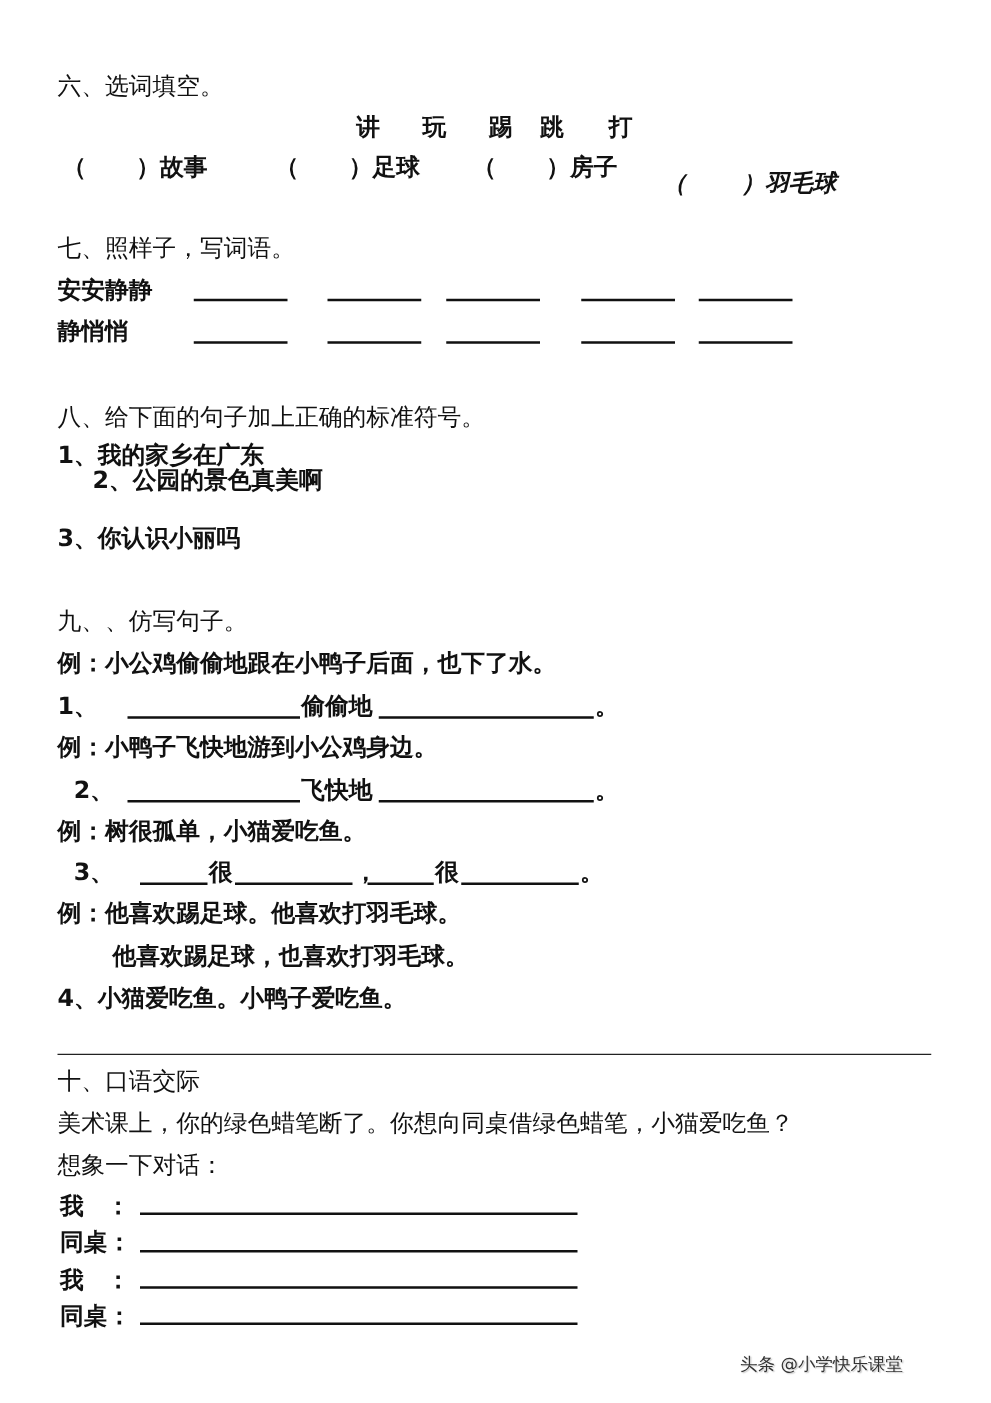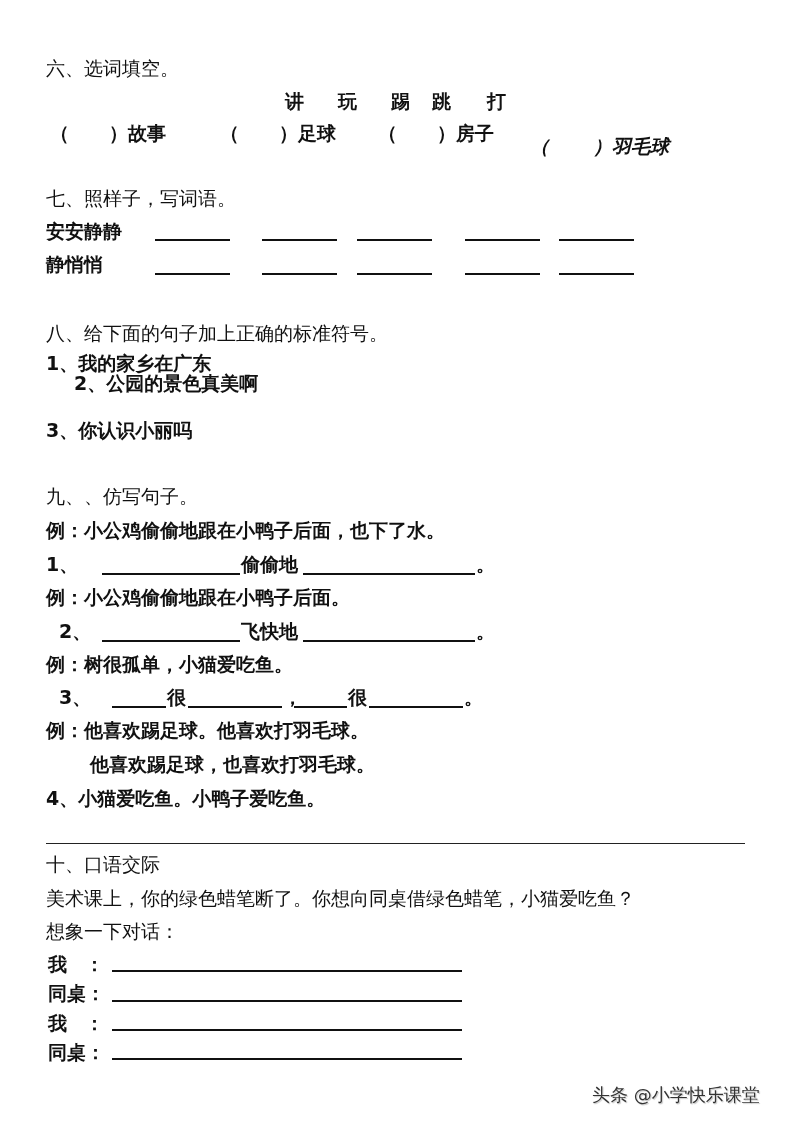--- a/index.html
+++ b/index.html
@@ -3,21 +3,21 @@
 <meta charset="utf-8">
 <style>
   html, body { margin:0; padding:0; background:#ffffff; }
   body { width:793px; height:1122px; position:relative; overflow:hidden;
          font-family: "DejaVu Sans", "Liberation Sans", sans-serif; color:#111; }
   .abs { position:absolute; white-space:nowrap; }
   .h { font-size:19px; font-weight:normal; }
   .t { font-size:19px; font-weight:bold; }
   .sl { position:absolute; border-bottom:2px solid #111; height:0; }
   .hr { position:absolute; left:46px; width:699px; height:0; border-top:1.5px solid #222; }
-  .wm { font-size:18px; color:#333; text-shadow:0 0 2px #fff, 1px 1px 1px #bbb; }
+  .wm { font-size:14px; color:#333; text-shadow:0 0 2px #fff, 1px 1px 1px #bbb; }
 </style>
 </head>
 <body>
 
 <div class="abs h" style="left:46px;top:56px;">六、选词填空。</div>
 <div class="abs t" style="left:285px;top:89px;">讲</div>
 <div class="abs t" style="left:338px;top:89px;">玩</div>
 <div class="abs t" style="left:391px;top:89px;">踢</div>
 <div class="abs t" style="left:432px;top:89px;">跳</div>
 <div class="abs t" style="left:487px;top:89px;">打</div>
@@ -49,21 +49,21 @@
 
 <div class="abs h" style="left:46px;top:484px;">九、、仿写句子。</div>
 <div class="abs t" style="left:46px;top:518px;">例：小公鸡偷偷地跟在小鸭子后面，也下了水。</div>
 
 <div class="abs t" style="left:46px;top:552px;">1、</div>
 <div class="sl" style="left:102px;top:573px;width:138px"></div>
 <div class="abs t" style="left:241px;top:552px;">偷偷地</div>
 <div class="sl" style="left:303px;top:573px;width:172px"></div>
 <div class="abs t" style="left:476px;top:552px;">。</div>
 
-<div class="abs t" style="left:46px;top:585px;">例：小公鸡偷偷地跟在小鸭子后面。</div>
+<div class="abs t" style="left:46px;top:585px;">例：小鸭子飞快地游到小公鸡身边。</div>
 
 <div class="abs t" style="left:59px;top:619px;">2、</div>
 <div class="sl" style="left:102px;top:640px;width:138px"></div>
 <div class="abs t" style="left:241px;top:619px;">飞快地</div>
 <div class="sl" style="left:303px;top:640px;width:172px"></div>
 <div class="abs t" style="left:476px;top:619px;">。</div>
 
 <div class="abs t" style="left:46px;top:652px;">例：树很孤单，小猫爱吃鱼。</div>
 
 <div class="abs t" style="left:59px;top:685px;">3、</div>

